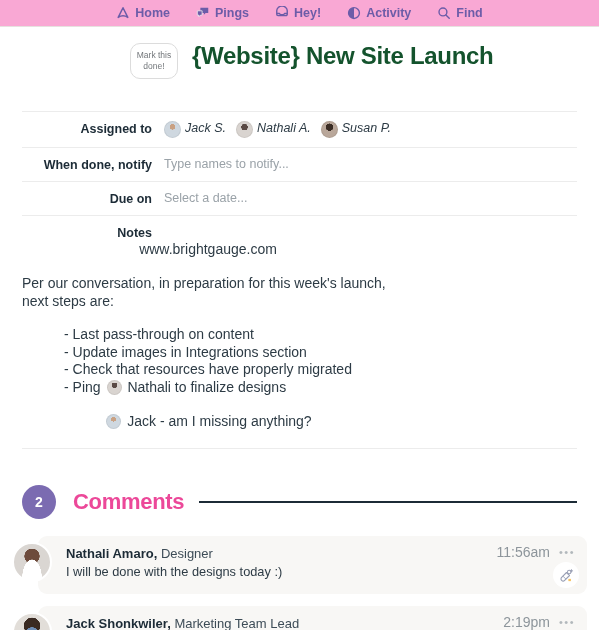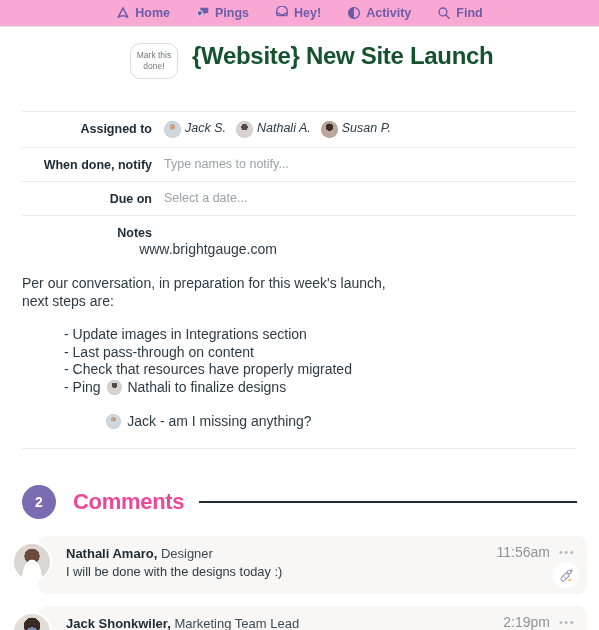--- a/index.html
+++ b/index.html
@@ -344,22 +344,22 @@
     </div>
 
     <div class="detail-row notes">
       <div class="detail-label">Notes</div>
       <div class="detail-value notes-body">
         <div class="notes-line">www.brightgauge.com</div>
         <div class="notes-gap"></div>
         <div class="notes-line" style="max-width:372px;">Per our conversation, in preparation for this week's launch, next steps are:</div>
         <div class="notes-gap"></div>
         <div class="notes-list">
+          <div class="notes-line">- Last pass-through on content</div>
           <div class="notes-line">- Update images in Integrations section</div>
-          <div class="notes-line">- Last pass-through on content</div>
           <div class="notes-line">- Check that resources have properly migrated</div>
           <div class="notes-line">
             <span>- Ping</span>
             <span class="av av-nathali inline-av"></span>
             <span>Nathali to finalize designs</span>
           </div>
         </div>
         <div class="notes-gap"></div>
         <div class="notes-line">
           <span class="av av-jack inline-av"></span>

